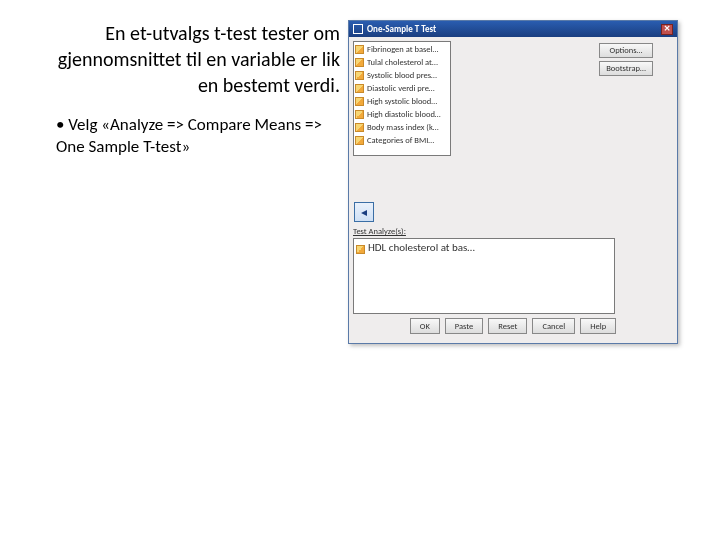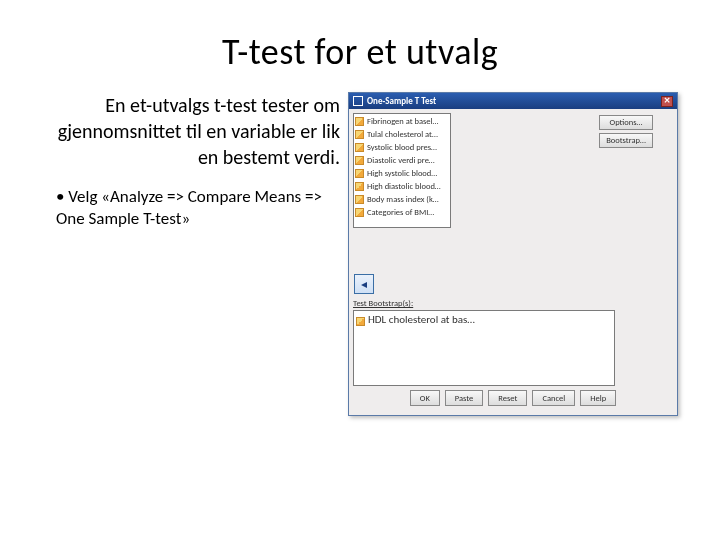--- a/index.html
+++ b/index.html
@@ -35,21 +35,20 @@
   .sidebtns { position: absolute; right: 24px; top: 22px; display: flex; flex-direction: column; gap: 3px; }
   .sidebtn { width: 54px; height: 15px; border: 1px solid #888; background: linear-gradient(#f8f8f8,#ddd); font-size: 8.5px; text-align: center; display: flex; align-items: center; justify-content: center; color: #333; }
   .bottom-btns { display: flex; justify-content: center; gap: 5px; padding: 4px 0 5px 0; }
   .btn { height: 16px; padding: 0 9px; border: 1px solid #888; background: linear-gradient(#f8f8f8,#ddd); font-size: 8.5px; display: flex; align-items: center; color: #333; }
   
 </style>
 </head>
 <body>
 
 <div class="slide">
-  <h1 class="title">T-test for et utvalg</h1>
 
   <div class="body-row">
     <div class="text-col">
       <p class="lead">En et-utvalgs t-test tester om gjennomsnittet til en variable er lik en bestemt verdi.</p>
       <ul class="bullets">
         <li>Velg «Analyze =&gt; Compare Means =&gt; One Sample T-test»</li>
       </ul>
     </div>
 
     <div class="dialog-img">
@@ -96,21 +95,21 @@
                   <span class="ruler"></span>
                   <span>Categories of BMI…</span>
                 </div>
             </div>
 
             <div class="movecol">
               <div class="arrowbtn">◂</div>
             </div>
 
             <div class="right-col" style="padding-right:58px;">
-              <span class="field-label">Test Bootstrap(s):</span>
+              <span class="field-label">Test Analyze(s):</span>
               <div class="testvars">
                 <div class="tv-item">
                     <span class="ruler"></span>
                     <span>HDL cholesterol at bas…</span>
                   </div>
               </div>
             </div>
           </div>
 
           <div class="bottom-btns">

